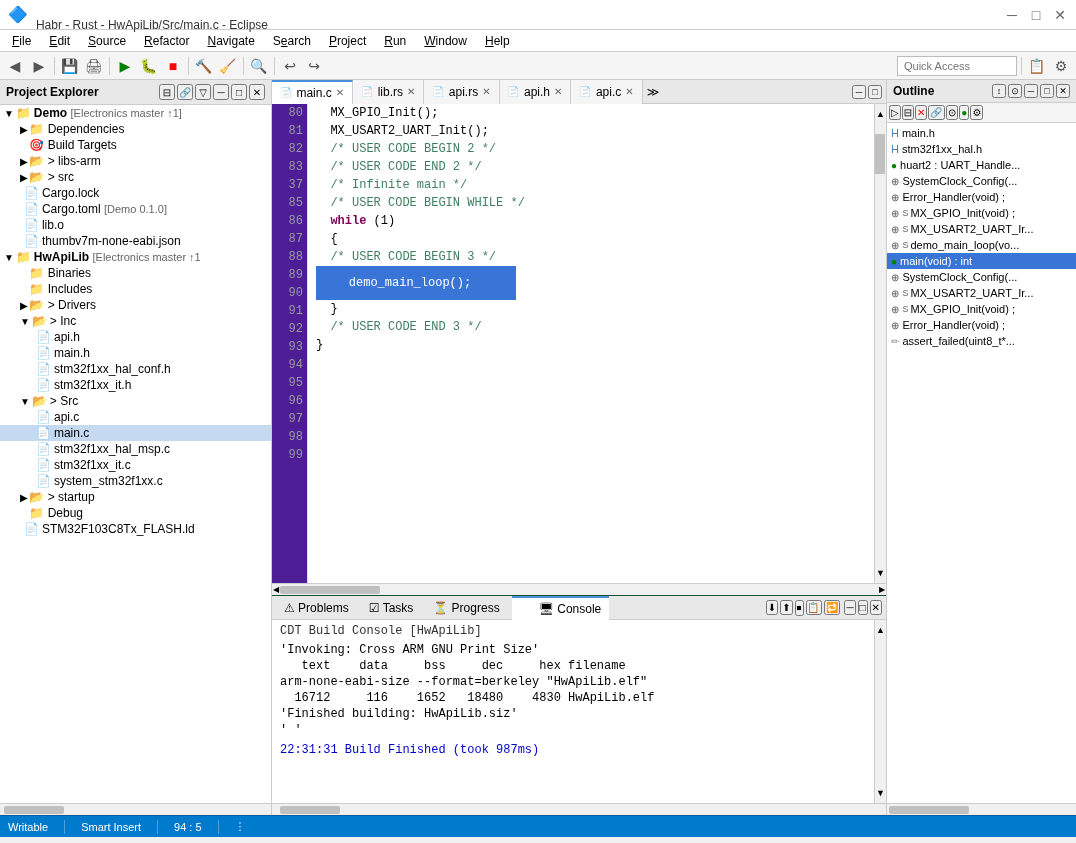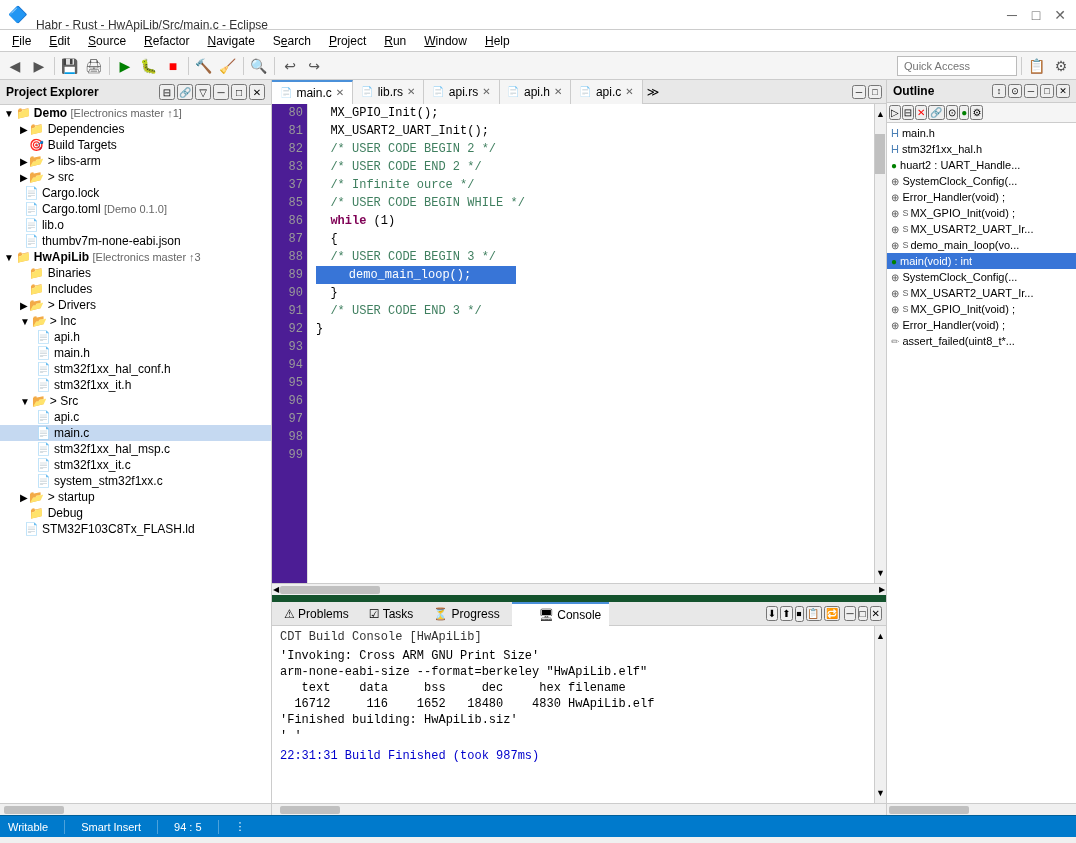--- a/index.html
+++ b/index.html
@@ -47,21 +47,21 @@
     
     
     #outline-panel { width: 190px; display: flex; flex-direction: column; border-left: 1px solid #ccc; background: #fff; }
     #outline-header { background: #e8e8e8; padding: 4px 6px; display: flex; align-items: center; justify-content: space-between; border-bottom: 1px solid #ccc; }
     #outline-title { font-size: 12px; font-weight: bold; }
     #outline-tree { flex: 1; overflow-y: auto; font-size: 11px; padding: 2px 0; }
     .outline-item { display: flex; align-items: center; padding: 2px 4px; cursor: pointer; white-space: nowrap; }
     .outline-item.selected { background: #3875d7; color: #fff; }
     
     
-    #bottom-panel { height: 220px; border-top: 7px solid #14532d; display: flex; flex-direction: column; background: #fff; }
+    #bottom-panel { height: 220px; border-top: 1px solid #14532d; display: flex; flex-direction: column; background: #fff; }
     #bottom-tabs { background: #e8e8e8; display: flex; align-items: center; border-bottom: 1px solid #ccc; height: 24px; padding: 0 4px; gap: 4px; }
     .bottom-tab { padding: 2px 8px; font-size: 12px; cursor: pointer; height: 24px; display: flex; align-items: center; }
     .bottom-tab.active { background: #fff; border-top: 2px solid #4a90d9; padding-left: 27px; }
     #console-content { flex: 1; overflow-y: auto; padding: 4px 8px; font-family: 'Courier New', monospace; font-size: 12px; color: #000; background: #fff; }
     .console-title { color: #333; margin-bottom: 4px; }
     .console-text { white-space: pre; line-height: 16px; }
     
     
     #statusbar { background: #007acc; height: 22px; display: flex; align-items: center; padding: 0 8px; gap: 16px; color: #fff; font-size: 11px; border-top: 1px solid #005f99; }
     .status-sep { width: 1px; height: 14px; background: rgba(255,255,255,0.3); }
@@ -178,21 +178,21 @@
         <span>lib.o</span>
       </div>
       <div class="tree-item" style="padding-left:24px;">
         <span style="color:#4a7fb5;margin-right:3px;">📄</span>
         <span>thumbv7m-none-eabi.json</span>
       </div>
 
       <div class="tree-item" style="padding-left:4px;">
         <span style="font-size:10px;margin-right:2px;">▼</span>
         <span style="color:#dcb67a;margin-right:3px;">📁</span>
-        <span><b>HwApiLib</b> <span style="color:#666;font-size:11px;">[Electronics master ↑3</span></span>
+        <span><b>HwApiLib</b> <span style="color:#666;font-size:11px;">[Electronics master ↑1</span></span>
       </div>
       <div class="tree-item" style="padding-left:20px;">
         <span style="font-size:10px;margin-right:2px;color:#fff;">▶</span>
         <span style="color:#dcb67a;margin-right:3px;">📁</span>
         <span>Binaries</span>
       </div>
       <div class="tree-item" style="padding-left:20px;">
         <span style="font-size:10px;margin-right:2px;color:#fff;">▶</span>
         <span style="color:#dcb67a;margin-right:3px;">📁</span>
         <span>Includes</span>
@@ -328,27 +328,27 @@
           <div>99</div>
         </div>
         <div id="code-area">
           <div class="code-line">  MX_GPIO_Init();</div>
           <div class="code-line">  MX_USART2_UART_Init();</div>
           <div class="code-line"></div>
           <div class="code-line comment">  /* USER CODE BEGIN 2 */</div>
           <div class="code-line"></div>
           <div class="code-line comment">  /* USER CODE END 2 */</div>
           <div class="code-line"></div>
-          <div class="code-line comment">  /* Infinite ource */</div>
+          <div class="code-line comment">  /* Infinite main */</div>
           <div class="code-line comment">  /* USER CODE BEGIN WHILE */</div>
           <div class="code-line">  <span class="kw">while</span> (1)</div>
           <div class="code-line">  {</div>
           <div class="code-line"></div>
           <div class="code-line comment">  /* USER CODE BEGIN 3 */</div>
-          <div class="code-line highlighted" style="background:#3875d7;color:#fff;display:inline-block;padding:0 4px;min-width:200px;">    demo_main_loop();</div>
+          <div class="code-line highlighted" style="background:#3875d7;color:#fff;display:inline-block;padding:8px 4px;min-width:200px;">    demo_main_loop();</div>
           <div class="code-line">  }</div>
           <div class="code-line comment">  /* USER CODE END 3 */</div>
           <div class="code-line"></div>
           <div class="code-line">}</div>
           <div class="code-line"></div>
         </div>
         <div style="display:flex;flex-direction:column;width:12px;background:#f0f0f0;border-left:1px solid #ccc;">
           <div style="height:20px;display:flex;align-items:center;justify-content:center;font-size:9px;cursor:pointer;">▲</div>
           <div style="flex:1;position:relative;">
             <div style="width:10px;height:40px;background:#c0c0c0;position:absolute;top:10px;left:0;"></div>
@@ -381,22 +381,22 @@
           <div class="tb-sep"></div>
           <button class="tb-btn" style="font-size:10px;">─</button>
           <button class="tb-btn" style="font-size:10px;">□</button>
           <button class="tb-btn" style="font-size:10px;">✕</button>
         </div>
       </div>
       <div style="display:flex;flex:1;overflow:hidden;">
         <div id="console-content">
           <div class="console-title">CDT Build Console [HwApiLib]</div>
           <div class="console-text">'Invoking: Cross ARM GNU Print Size'</div>
+          <div class="console-text">   text    data     bss     dec     hex filename</div>
           <div class="console-text">arm-none-eabi-size --format=berkeley "HwApiLib.elf"</div>
-          <div class="console-text">   text    data     bss     dec     hex filename</div>
           <div class="console-text">  16712     116    1652   18480    4830 HwApiLib.elf</div>
           <div class="console-text">'Finished building: HwApiLib.siz'</div>
           <div class="console-text">' '</div>
           <div class="console-text" style="color:#0000cc;margin-top:4px;">22:31:31 Build Finished (took 987ms)</div>
         </div>
         <div style="display:flex;flex-direction:column;width:12px;background:#f0f0f0;border-left:1px solid #ccc;">
           <div style="height:20px;display:flex;align-items:center;justify-content:center;font-size:9px;cursor:pointer;">▲</div>
           <div style="flex:1;"></div>
           <div style="height:20px;display:flex;align-items:center;justify-content:center;font-size:9px;cursor:pointer;">▼</div>
         </div>

